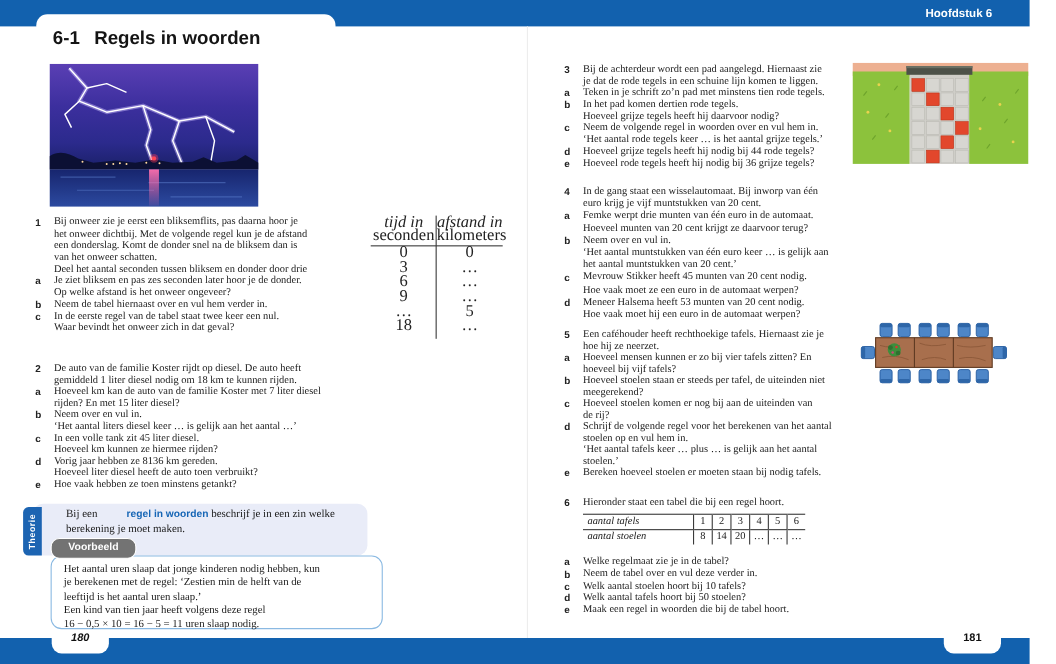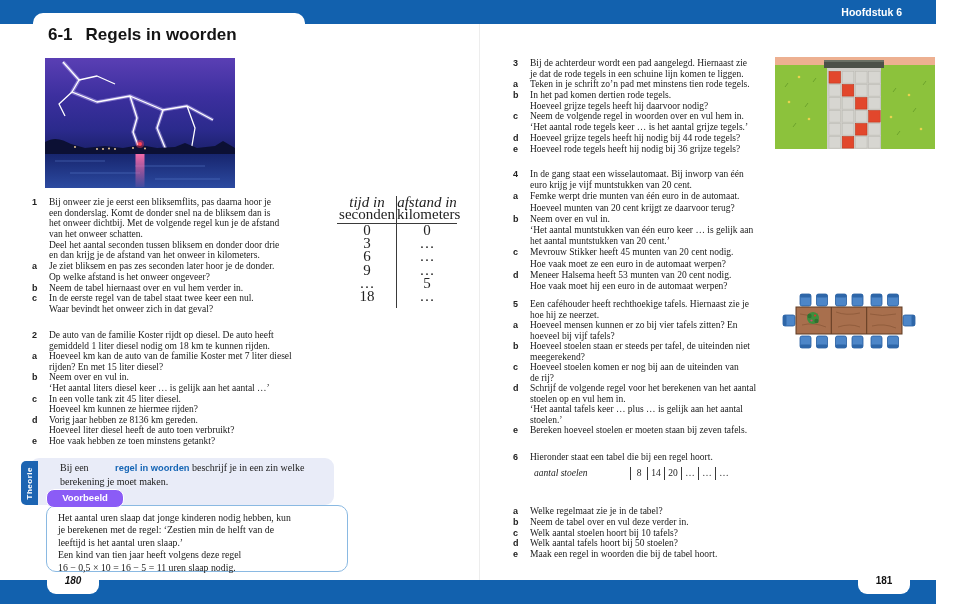--- a/index.html
+++ b/index.html
@@ -41,21 +41,21 @@
   .t6 tr.r1 td{border-top:1.1px solid #3a3a3a;border-bottom:1.1px solid #3a3a3a;}
   .t6 td + td{border-left:1.1px solid #3a3a3a;}
   
   .panel{position:absolute;left:30px;top:458px;width:304px;height:47px;background:#e9ecf8;border-radius:9px;z-index:1;}
   .theorie-tab{position:absolute;left:21px;top:461px;width:17px;height:44px;background:#1c64b2;
                border-radius:5px 0 0 5px;display:flex;align-items:center;justify-content:center;z-index:2;}
   .theorie-tab span{writing-mode:vertical-rl;transform:rotate(180deg);color:#fff;
                     font:bold 8px "Liberation Sans",sans-serif;letter-spacing:.5px;}
   .theory-text{position:absolute;left:60px;top:461px;font:10px "Liberation Serif",serif;line-height:13.5px;z-index:2;}
   .theory-text .kw{color:#1565b5;font:bold 9.3px "Liberation Sans",sans-serif;padding-left:24px;}
-  .vb-tab{position:absolute;left:46px;top:489px;width:76px;height:17px;background:#8b5cf6;border:1px solid #fff;
+  .vb-tab{position:absolute;left:46px;top:489px;width:76px;height:17px;background:#737373;border:1px solid #fff;
           border-radius:8px;color:#fff;font:bold 9.5px/15px "Liberation Sans",sans-serif;text-align:center;z-index:4;}
   .vb-box{position:absolute;left:46px;top:505px;width:300px;height:65px;background:#fff;
           border:1.5px solid #8ab9e2;border-radius:10px;z-index:3;}
   .vb-text{position:absolute;left:58px;top:512px;font:9.8px "Liberation Serif",serif;line-height:12.4px;z-index:5;}
   
   .pg-tab{position:absolute;top:572px;width:52px;height:22px;background:#fff;border-radius:0 0 9px 9px;
           text-align:center;font:bold 10px/17px "Liberation Sans",sans-serif;color:#111;z-index:2;}
   .pg-left{left:47px;font-style:italic;} .pg-right{left:858px;}
   .copyright{position:absolute;top:589px;font:bold 7.5px "Liberation Sans",sans-serif;color:#6699d6;z-index:2;margin-top:32px;}
   .cp-left{left:367px;} .cp-right{left:520px;}
@@ -131,37 +131,33 @@
       <rect x="90.5" y="96" width="9" height="33" fill="url(#pink)"></rect>
     </svg>
 
     <div class="ex lh107" style="left:32px;top:197px;">
       <div class="row">
           <span class="m">1</span>
           <span class="t">Bij onweer zie je eerst een bliksemflits, pas daarna hoor je</span>
         </div>
       <div class="row">
           <span class="m"></span>
+          <span class="t">het onweer dichtbij. Met de volgende regel kun je de afstand</span>
+        </div>
+      <div class="row">
+          <span class="m"></span>
           <span class="t">een donderslag. Komt de donder snel na de bliksem dan is</span>
         </div>
       <div class="row">
           <span class="m"></span>
-          <span class="t">het onweer dichtbij. Met de volgende regel kun je de afstand</span>
-        </div>
-      <div class="row">
-          <span class="m"></span>
           <span class="t">van het onweer schatten.</span>
         </div>
       <div class="row">
           <span class="m"></span>
           <span class="t">Deel het aantal seconden tussen bliksem en donder door drie</span>
-        </div>
-      <div class="row">
-          <span class="m"></span>
-          <span class="t">en dan krijg je de afstand van het onweer in kilometers.</span>
         </div>
       <div class="row">
           <span class="m">a</span>
           <span class="t">Je ziet bliksem en pas zes seconden later hoor je de donder.</span>
         </div>
       <div class="row">
           <span class="m"></span>
           <span class="t">Op welke afstand is het onweer ongeveer?</span>
         </div>
       <div class="row">
@@ -476,21 +472,21 @@
       <div class="row">
           <span class="m"></span>
           <span class="t">‘Het aantal tafels keer … plus … is gelijk aan het aantal</span>
         </div>
       <div class="row">
           <span class="m"></span>
           <span class="t">stoelen.’</span>
         </div>
       <div class="row">
           <span class="m">e</span>
-          <span class="t">Bereken hoeveel stoelen er moeten staan bij zeven tafels.</span>
+          <span class="t">Bereken hoeveel stoelen er moeten staan bij nodig tafels.</span>
         </div>
     </div>
 
     <svg class="illus" style="left:770px;top:292px;" width="158" height="60" viewBox="0 0 158 60">
       <g>
         <g fill="#4d86c8" stroke="#235a9e" stroke-width="0.8">
           <rect x="30" y="2" width="11" height="12" rx="2"></rect>
             <rect x="46.5" y="2" width="11" height="12" rx="2"></rect>
           <rect x="65.5" y="2" width="11" height="12" rx="2"></rect>
             <rect x="82" y="2" width="11" height="12" rx="2"></rect>
@@ -554,20 +550,29 @@
 
     <div class="ex lh107" style="left:513px;top:452px;">
       <div class="row">
           <span class="m">6</span>
           <span class="t">Hieronder staat een tabel die bij een regel hoort.</span>
         </div>
     </div>
 
     <table class="t6">
       <tbody>
+          <tr class="r1">
+        <td class="lb">aantal tafels</td>
+        <td>1</td>
+            <td>2</td>
+            <td>3</td>
+        <td>4</td>
+            <td>5</td>
+            <td>6</td>
+      </tr>
       <tr>
         <td class="lb">aantal stoelen</td>
         <td>8</td>
             <td>14</td>
             <td>20</td>
         <td>…</td>
             <td>…</td>
             <td>…</td>
       </tr>
     </tbody>

